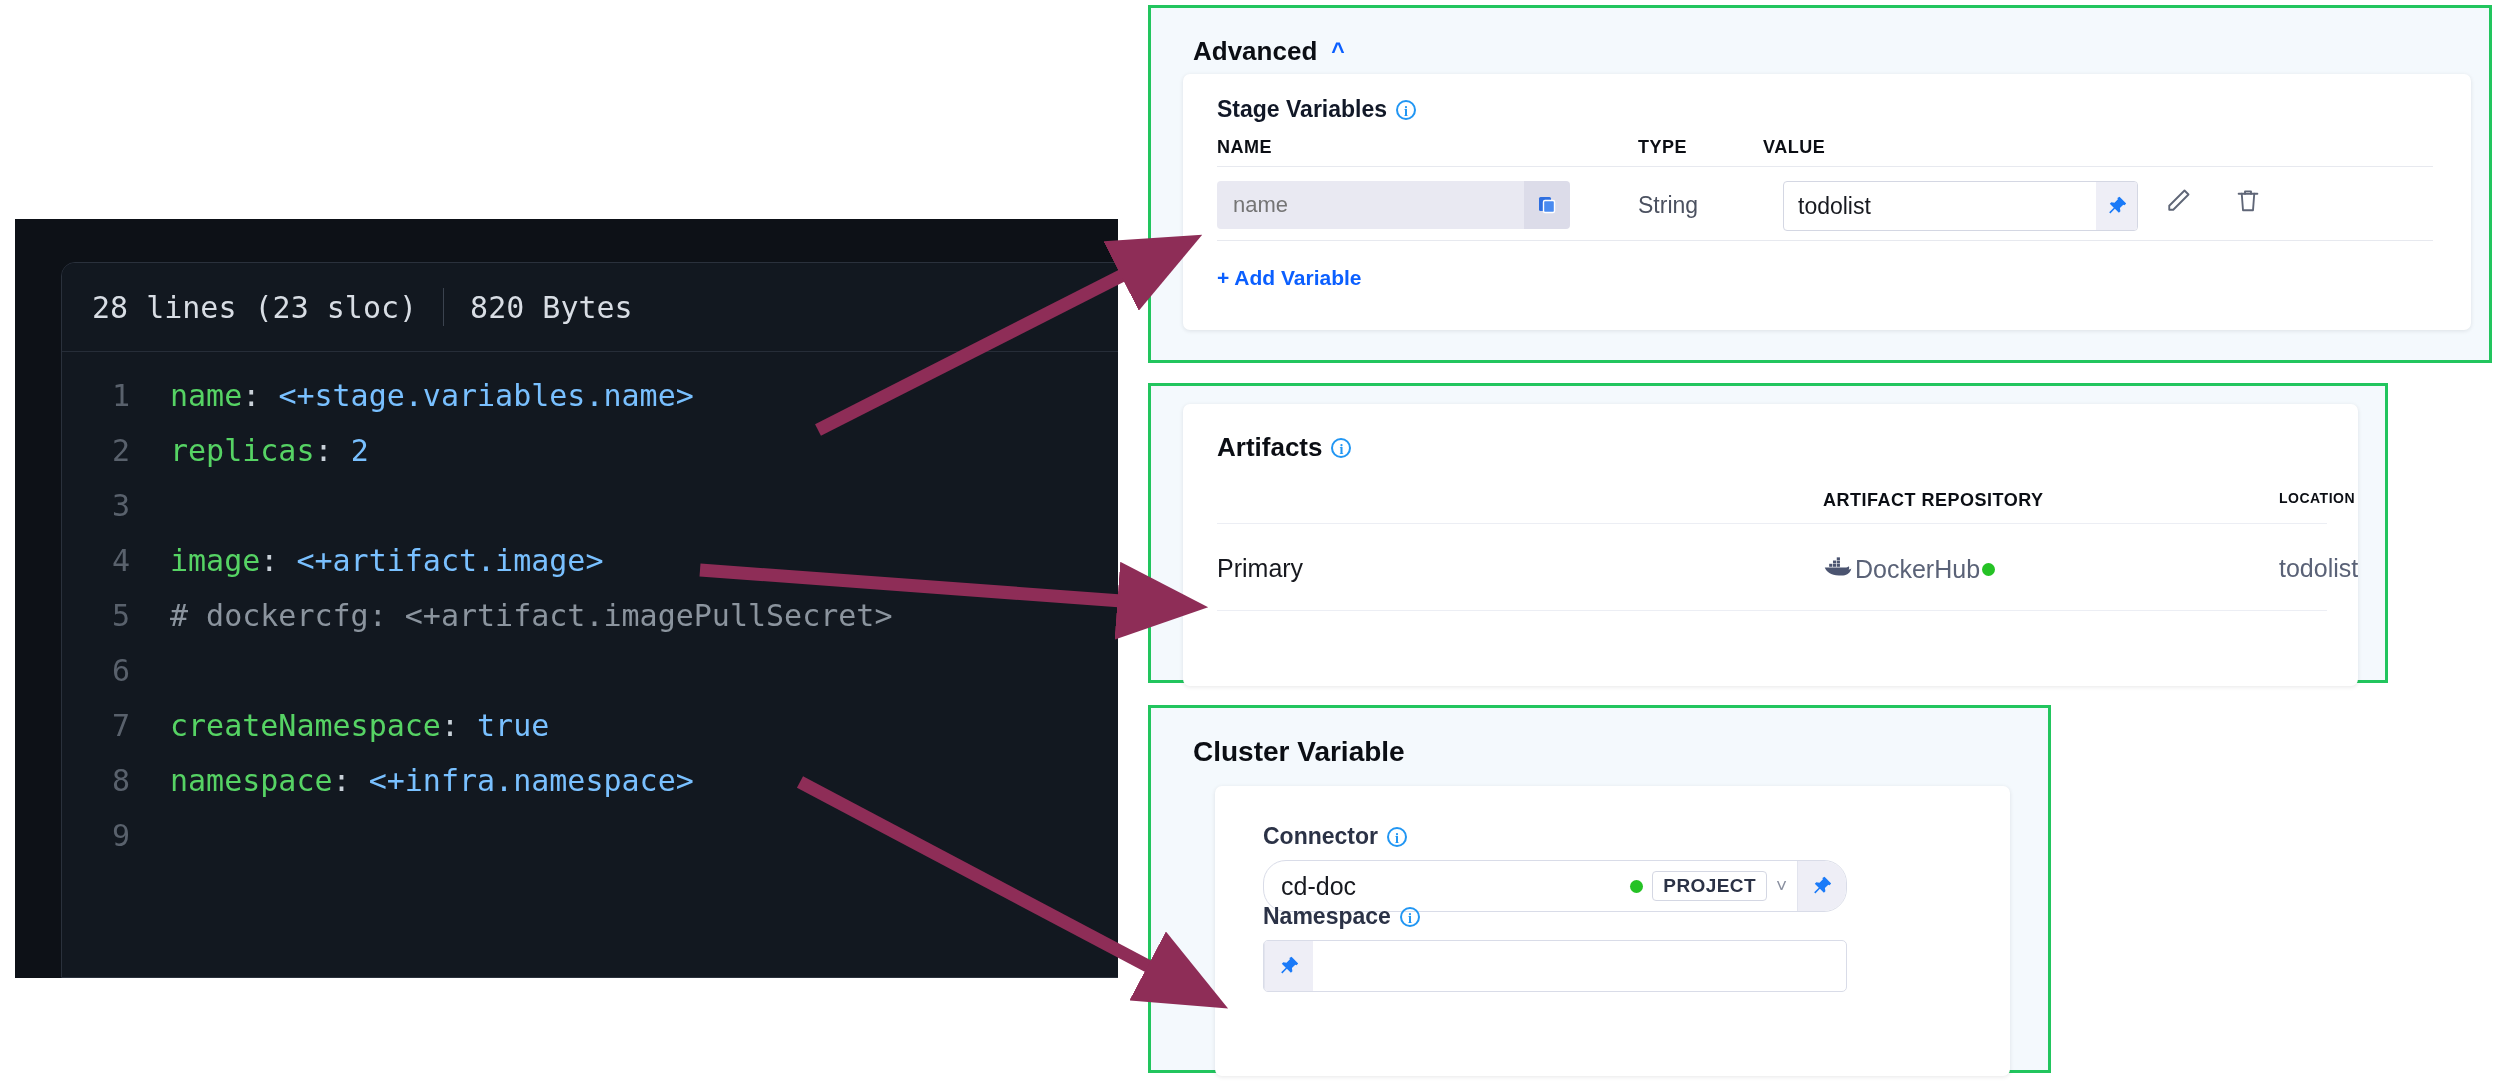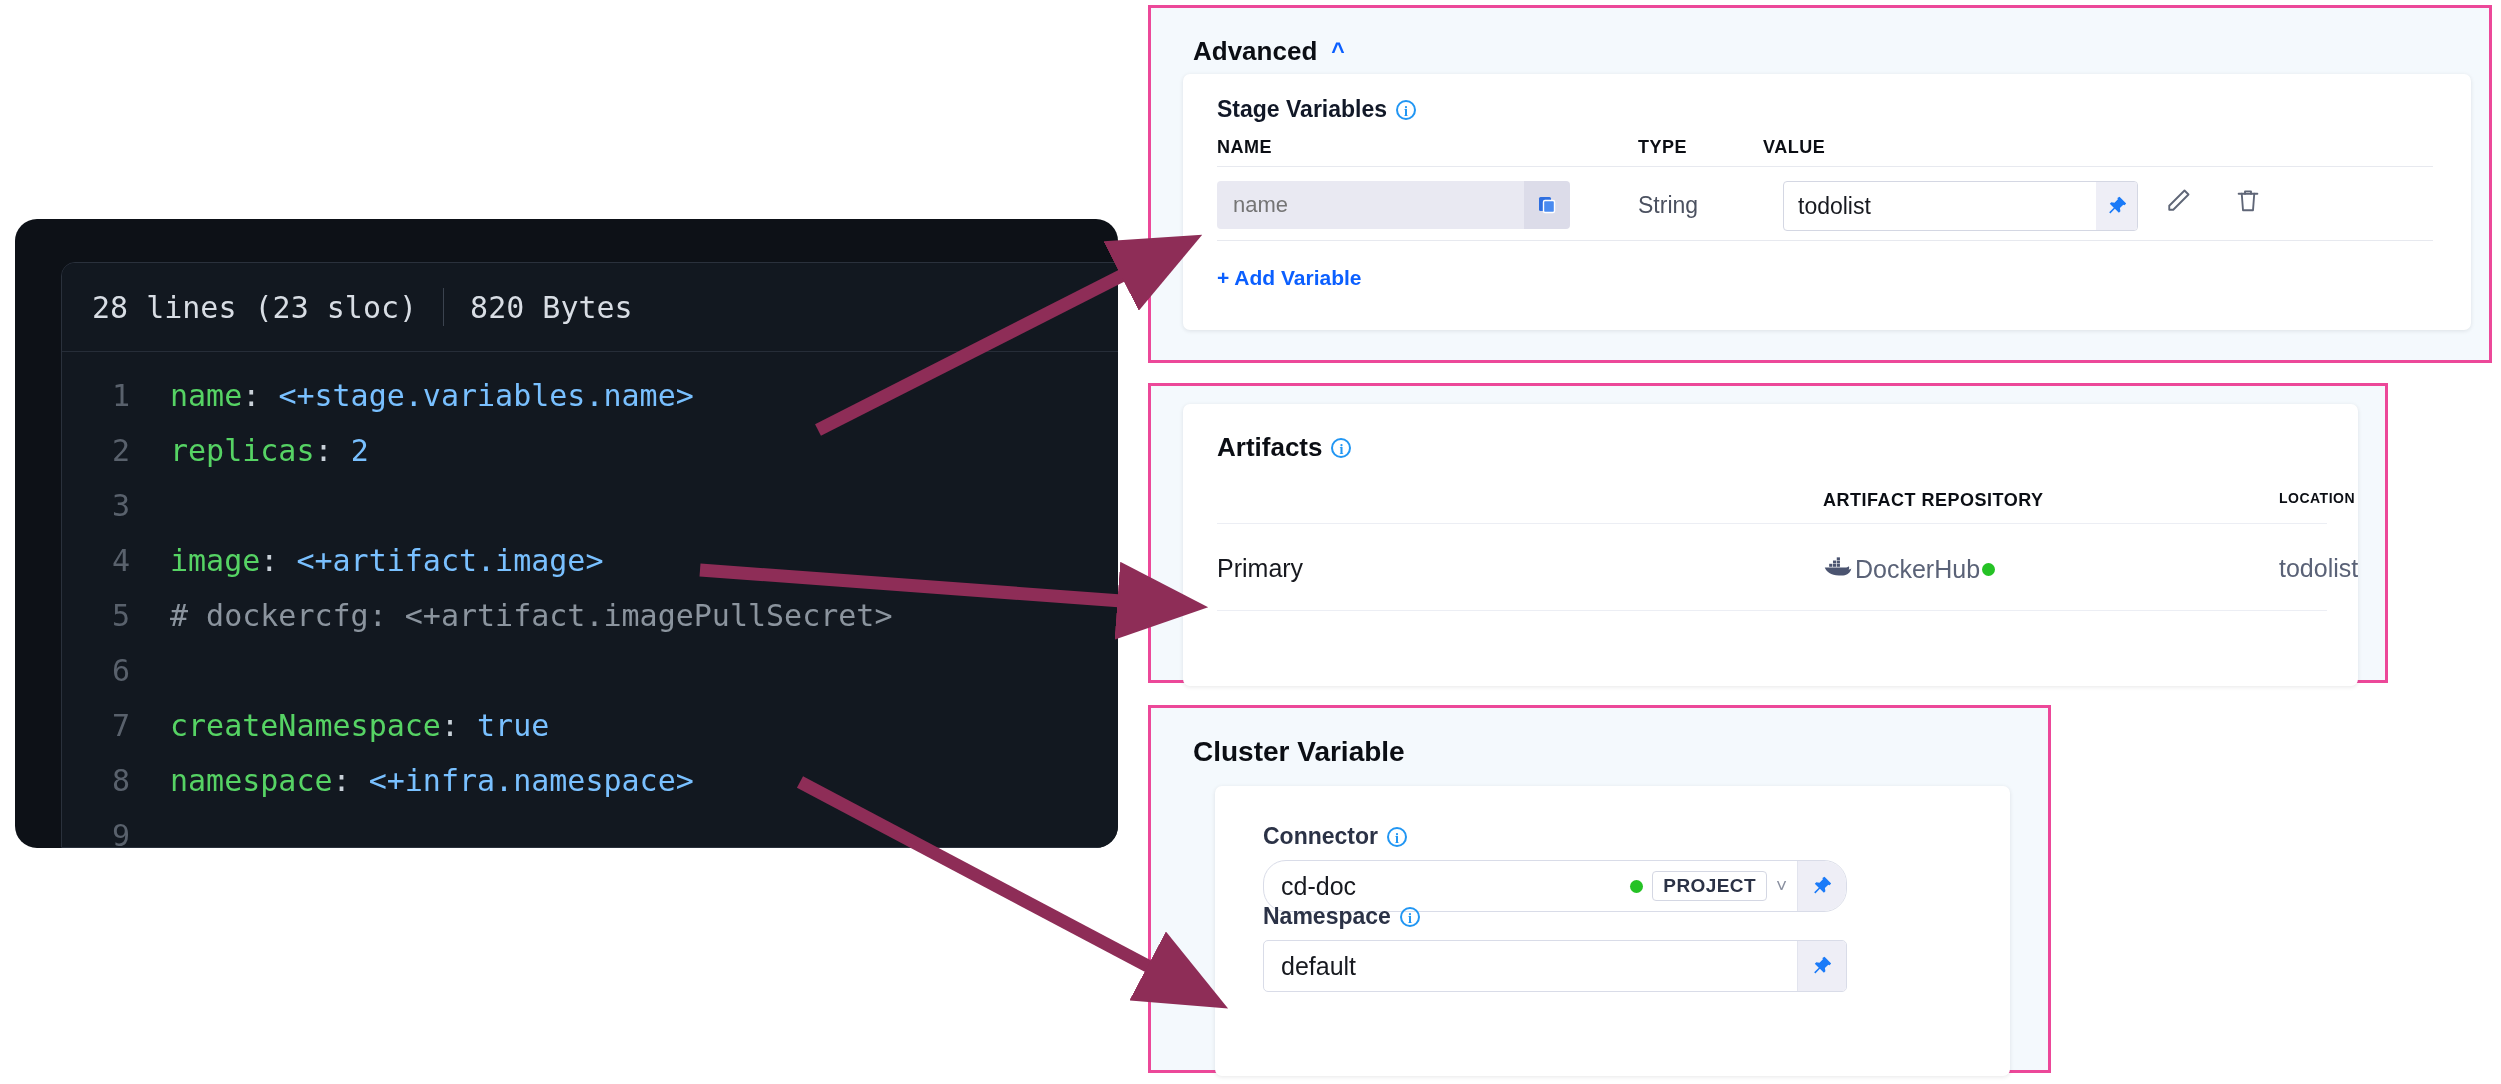--- a/index.html
+++ b/index.html
@@ -4,22 +4,22 @@
 <style>
   html,body{margin:0;padding:0;background:#ffffff;}
   body{
     width:2501px;height:1084px;position:relative;overflow:hidden;
     font-family:"Liberation Sans", sans-serif;
     -webkit-font-smoothing:antialiased;
   }
 
   
   #code-panel{
-    position:absolute;left:15px;top:219px;width:1103px;height:629px;
-    background:#0d1117;overflow:hidden;border-radius:22px;
+    position:absolute;left:15px;top:219px;width:1103px;height:759px;
+    background:#0d1117;overflow:hidden;
   }
   #code-inner{
     position:absolute;left:46px;top:43px;right:-40px;bottom:0;
     background:#121820;border:1px solid #2a313c;
     border-top-left-radius:14px;border-top-right-radius:14px;
     overflow:hidden;
   }
   #code-header{
     height:88px;display:flex;align-items:center;
     padding-left:30px;border-bottom:1px solid #262d38;
@@ -46,21 +46,21 @@
   .ctxt{color:#c9d1d9;}
   .tok-key{color:#56d364;}
   .tok-colon{color:#c9d1d9;}
   .tok-var{color:#79c0ff;}
   .tok-num{color:#79c0ff;}
   .tok-bool{color:#79c0ff;}
   .tok-comment{color:#8b949e;}
 
   
   .rpanel{
-    position:absolute;background:#f4f9fd;border:3px solid #ec4899;
+    position:absolute;background:#f4f9fd;border:3px solid #22c55e;
     box-sizing:border-box;
   }
   #panel-advanced{left:1148px;top:5px;width:1344px;height:358px;}
   #panel-artifacts{left:1148px;top:383px;width:1240px;height:300px;}
   #panel-cluster{left:1148px;top:705px;width:903px;height:368px;}
 
   .card{
     position:absolute;background:#ffffff;border-radius:7px;
     box-shadow:0 1px 4px rgba(16,22,26,.10);
   }
@@ -313,21 +313,20 @@
         </svg>
       </span>
     </div>
 
     <div class="field-label" id="lbl-namespace">
       <span>Namespace</span>
       <span class="info-i">i</span>
     </div>
 
     <div class="fld" id="fld-namespace">
-      <span class="fld-text">default</span>
       <span class="pin-box">
         <svg width="24" height="24" viewBox="0 0 24 24" fill="#1a7af8">
           <path d="M14.5 2.8l6.7 6.7-1.7 1.7-1.2-.5-3.4 3.4.5 3.2-1.5 1.5-4-4-4.6 4.6-1.1-1.1 4.6-4.6-4-4 1.5-1.5 3.2.5 3.4-3.4-.5-1.2z"></path>
         </svg>
       </span>
     </div>
   </div>
 </div>
 
 <svg id="arrows" viewBox="0 0 2501 1084">

